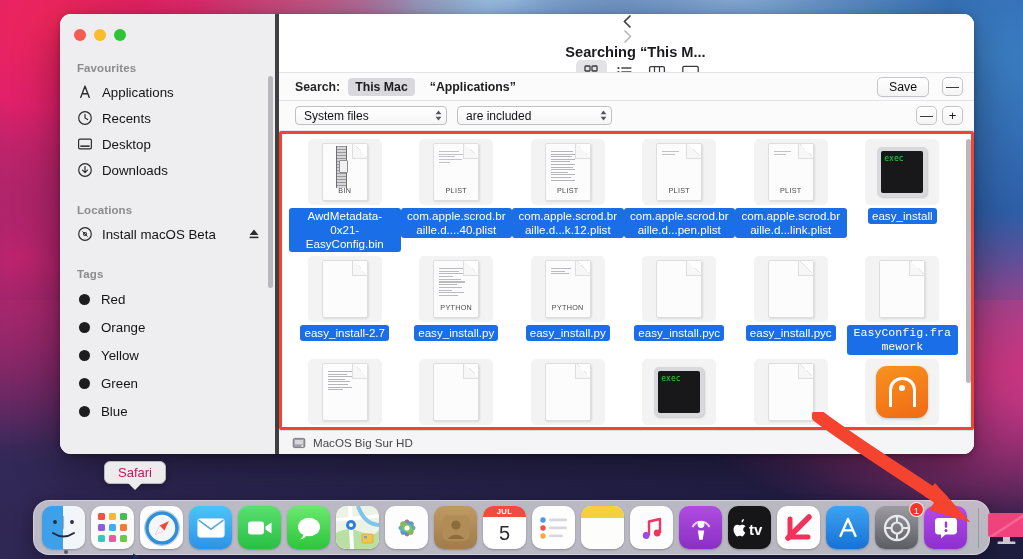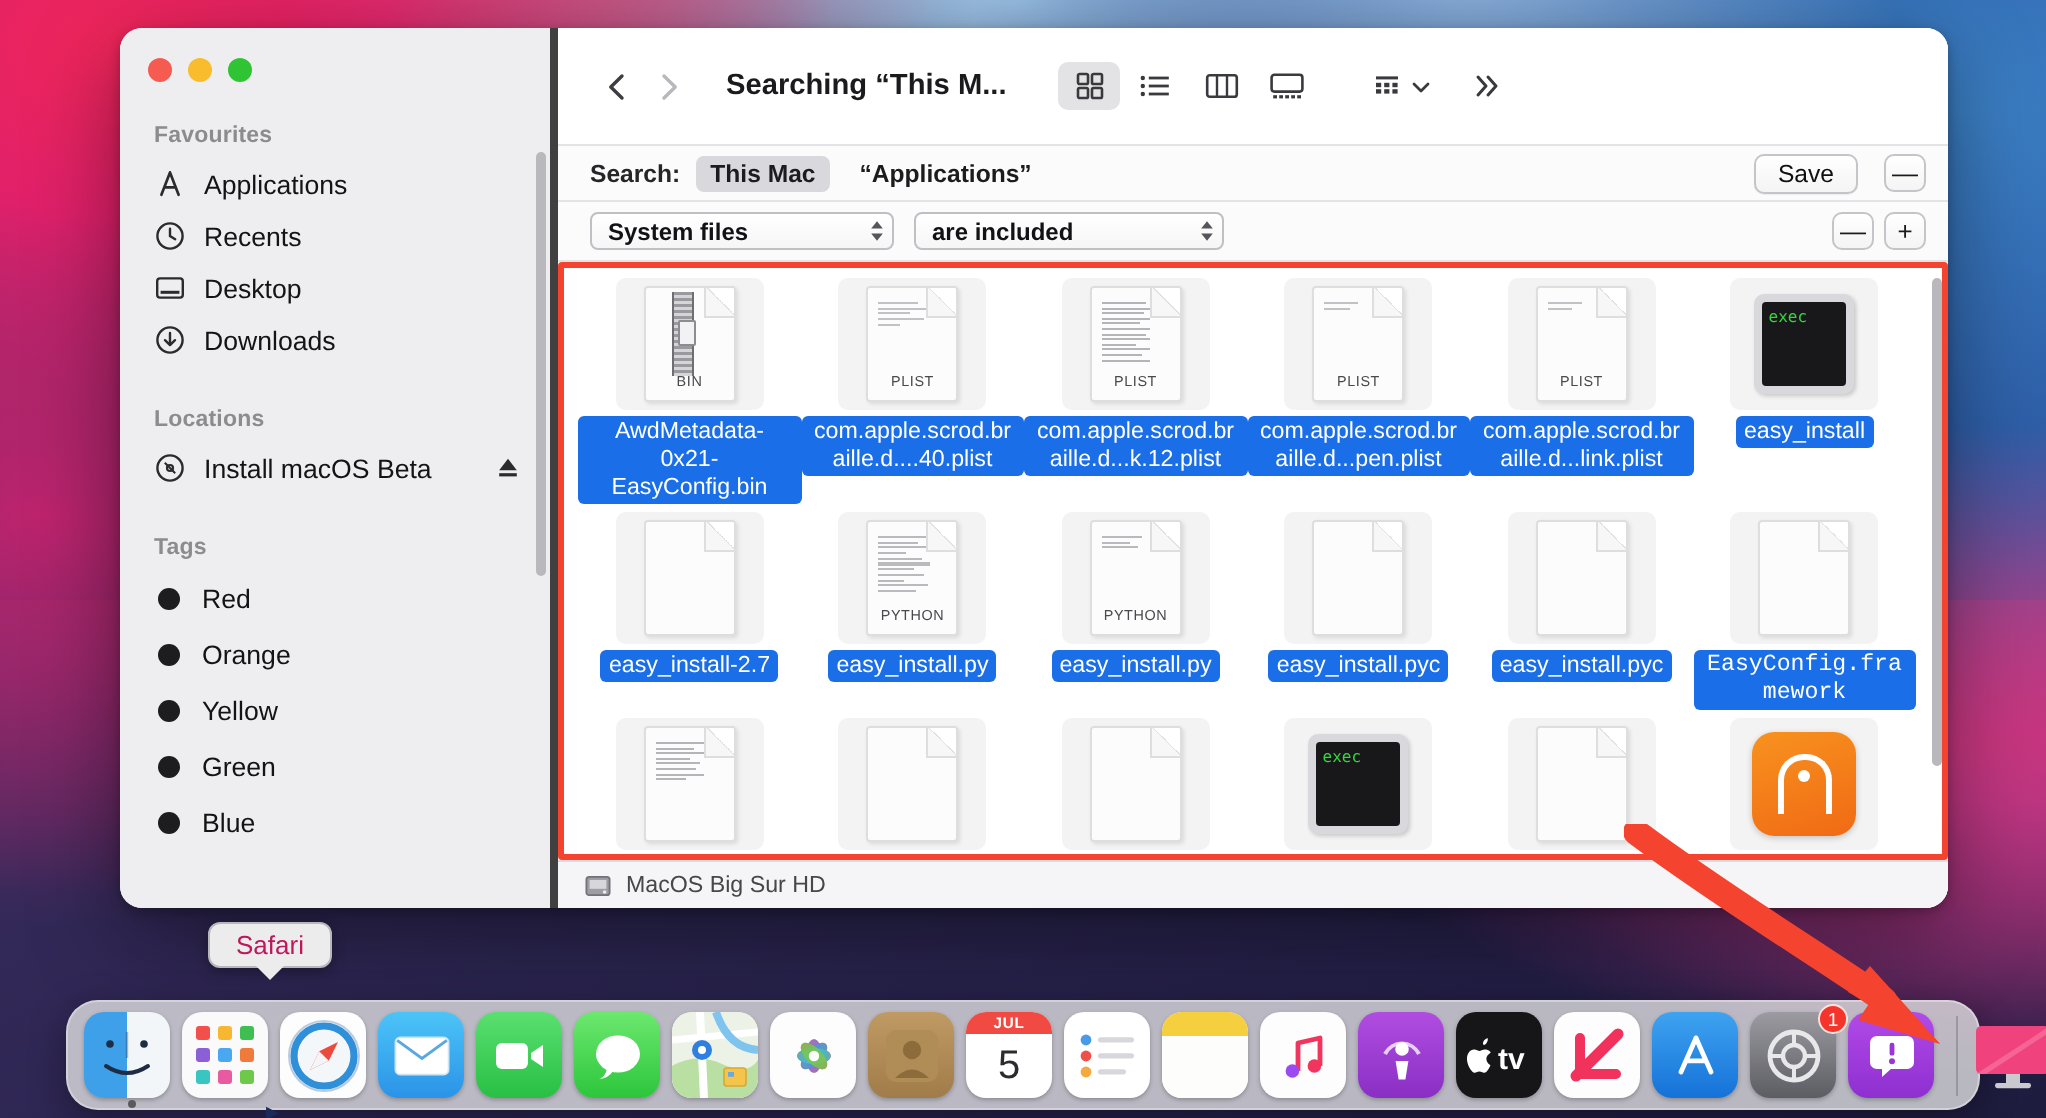--- a/index.html
+++ b/index.html
@@ -97,20 +97,21 @@
   .content {
     flex: 1; display: flex; flex-direction: column;
     background: #ffffff; position: relative; min-width: 0;
   }
 
   
   .toolbar {
     height: 58px; display: flex; align-items: center;
     padding: 0 14px 0 16px; gap: 0;
     background: #ffffff;
+    flex-direction: column;
   }
   .navbtn {
     width: 26px; height: 26px; display: flex;
     align-items: center; justify-content: center;
     color: #3d3d42;
   }
   .navbtn.disabled { color: #b7b7bc; }
   .win-title {
     font-size: 14.6px; font-weight: bold; color: #1b1b1e;
     margin-left: 16px; white-space: nowrap;
@@ -185,21 +186,21 @@
   .combo {
     height: 19px; min-width: 40px;
     background: linear-gradient(#ffffff,#f6f6f7);
     border: 1px solid #bfbfc4; border-radius: 4px;
     display: flex; align-items: center;
     font-size: 12px; color: #121215;
     padding: 0 4px 0 8px;
   }
   .combo.c1 { width: 152px; }
   .combo.c2 { width: 155px; margin-left: 10px; }
-  .combo-text { flex: 1; white-space: nowrap; overflow: hidden; font-weight: bold; }
+  .combo-text { flex: 1; white-space: nowrap; overflow: hidden; }
   .stepper-arrows {
     display: flex; flex-direction: column; gap: 1px;
     color: #44444a; margin-left: 4px;
   }
 
   
   .file-area {
     flex: 1; position: relative; overflow: hidden;
     background: #ffffff;
     border-top: 1px solid #e4e4e6;

